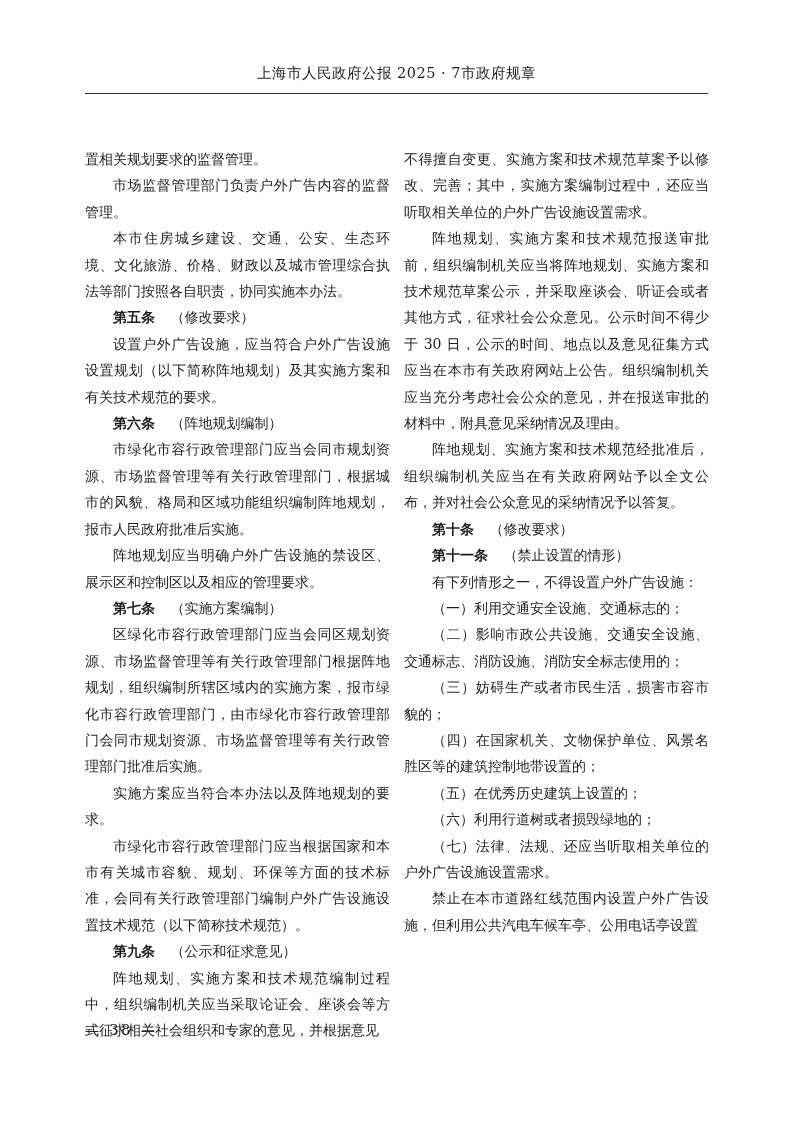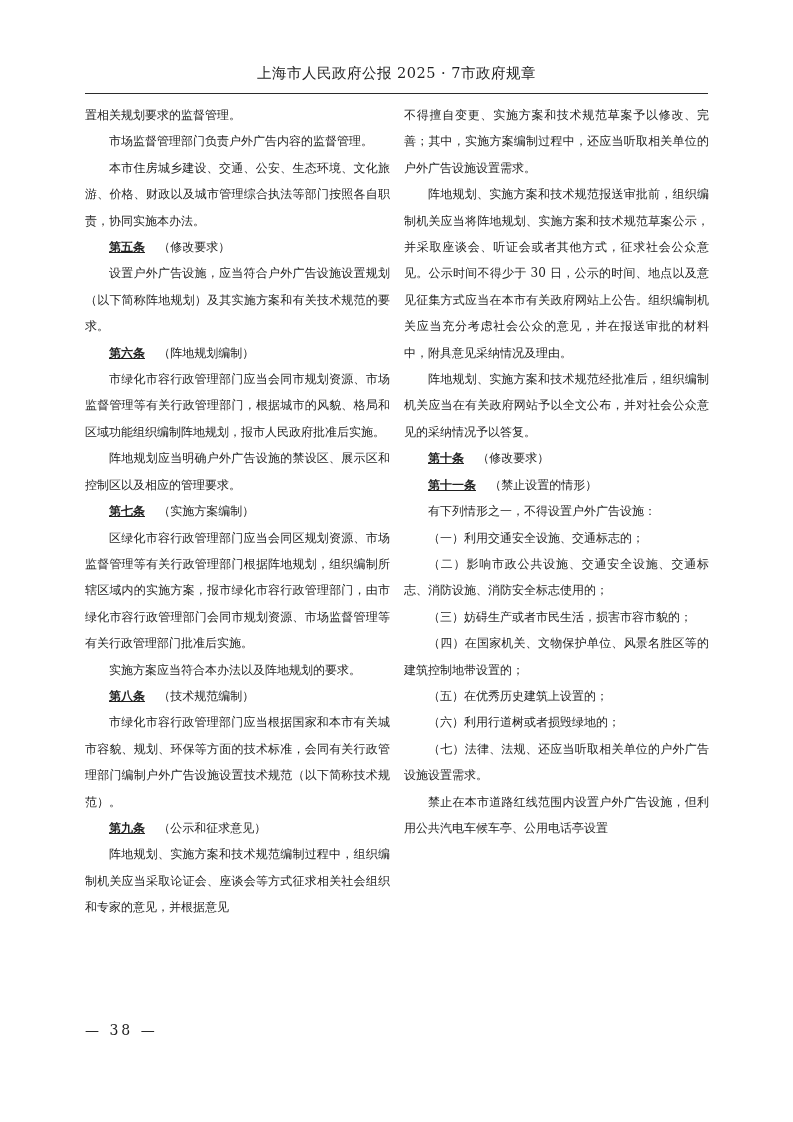--- a/index.html
+++ b/index.html
@@ -20,27 +20,27 @@
     position: absolute; left: 85px; right: 85px; top: 93px;
     border-top: 1.5px solid #2b2b2b; height: 0;
   }
 
   .content {
     position: absolute; left: 85px; top: 102px; width: 624px;
     display: flex; gap: 14px;
   }
   .col {
     width: 305px; flex: 0 0 305px;
-    font-size: 12px; line-height: 26.4px;
+    font-size: 14px; line-height: 26.4px;
     text-align: justify; text-justify: inter-ideograph;
-    word-break: break-all; overflow-wrap: anywhere;
+    word-break: break-all; overflow-wrap: anywhere; margin-top: 44px;
   }
   .col p { margin: 0; padding: 0; text-indent: 2em; }
   .col p.cont { text-indent: 0; }
-  .col p.article .art-num { font-weight: bold; margin-right: 1.1em; text-decoration: underline; }
+  .col p.article .art-num { font-weight: bold; margin-right: 1.1em; }
 
   .footer {
     position: absolute; left: 85px; top: 1022px;
     font-size: 14px; letter-spacing: 3px;
   }
 </style>
 </head>
 <body>
 
 <div class="page">
@@ -58,21 +58,20 @@
         <p class="para">市场监督管理部门负责户外广告内容的监督管理。</p>
         <p class="para">本市住房城乡建设、交通、公安、生态环境、文化旅游、价格、财政以及城市管理综合执法等部门按照各自职责，协同实施本办法。</p>
         <p class="article"><span class="art-num">第五条</span><span>（修改要求）</span></p>
         <p class="para">设置户外广告设施，应当符合户外广告设施设置规划（以下简称阵地规划）及其实施方案和有关技术规范的要求。</p>
         <p class="article"><span class="art-num">第六条</span><span>（阵地规划编制）</span></p>
         <p class="para">市绿化市容行政管理部门应当会同市规划资源、市场监督管理等有关行政管理部门，根据城市的风貌、格局和区域功能组织编制阵地规划，报市人民政府批准后实施。</p>
         <p class="para">阵地规划应当明确户外广告设施的禁设区、展示区和控制区以及相应的管理要求。</p>
         <p class="article"><span class="art-num">第七条</span><span>（实施方案编制）</span></p>
         <p class="para">区绿化市容行政管理部门应当会同区规划资源、市场监督管理等有关行政管理部门根据阵地规划，组织编制所辖区域内的实施方案，报市绿化市容行政管理部门，由市绿化市容行政管理部门会同市规划资源、市场监督管理等有关行政管理部门批准后实施。</p>
         <p class="para">实施方案应当符合本办法以及阵地规划的要求。</p>
-        <p class="article"><span class="art-num">第八条</span><span>（技术规范编制）</span></p>
         <p class="para">市绿化市容行政管理部门应当根据国家和本市有关城市容貌、规划、环保等方面的技术标准，会同有关行政管理部门编制户外广告设施设置技术规范（以下简称技术规范）。</p>
         <p class="article"><span class="art-num">第九条</span><span>（公示和征求意见）</span></p>
         <p class="para">阵地规划、实施方案和技术规范编制过程中，组织编制机关应当采取论证会、座谈会等方式征求相关社会组织和专家的意见，并根据意见</p>
       </div>
     <div class="col" id="col-right">
         <p class="cont">不得擅自变更、实施方案和技术规范草案予以修改、完善；其中，实施方案编制过程中，还应当听取相关单位的户外广告设施设置需求。</p>
         <p class="para">阵地规划、实施方案和技术规范报送审批前，组织编制机关应当将阵地规划、实施方案和技术规范草案公示，并采取座谈会、听证会或者其他方式，征求社会公众意见。公示时间不得少于 30 日，公示的时间、地点以及意见征集方式应当在本市有关政府网站上公告。组织编制机关应当充分考虑社会公众的意见，并在报送审批的材料中，附具意见采纳情况及理由。</p>
         <p class="para">阵地规划、实施方案和技术规范经批准后，组织编制机关应当在有关政府网站予以全文公布，并对社会公众意见的采纳情况予以答复。</p>
         <p class="article"><span class="art-num">第十条</span><span>（修改要求）</span></p>
         <p class="article"><span class="art-num">第十一条</span><span>（禁止设置的情形）</span></p>

